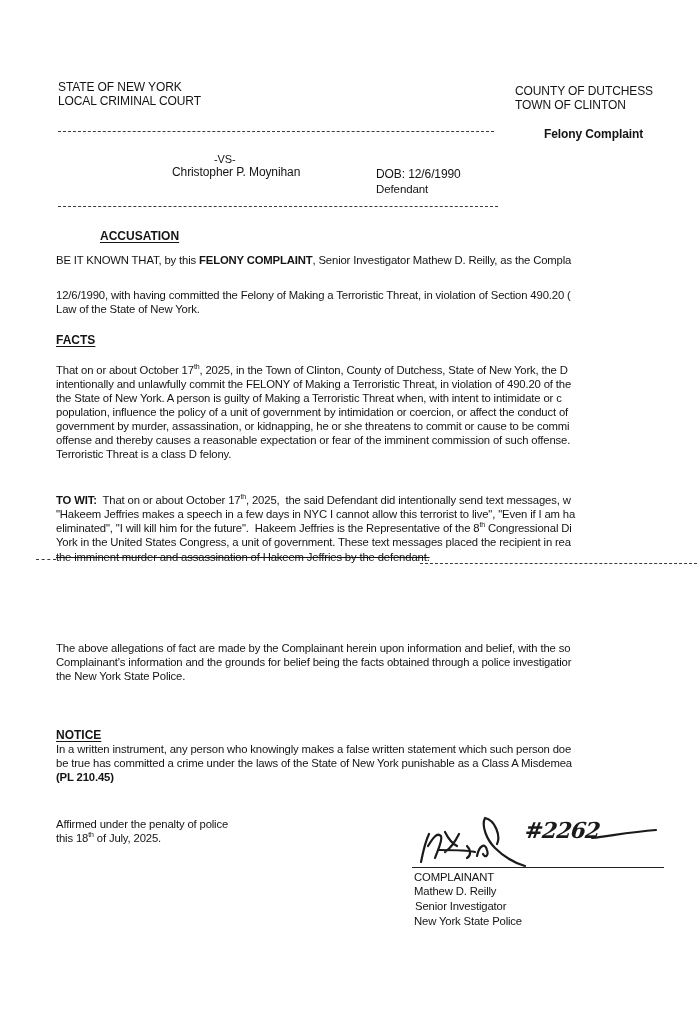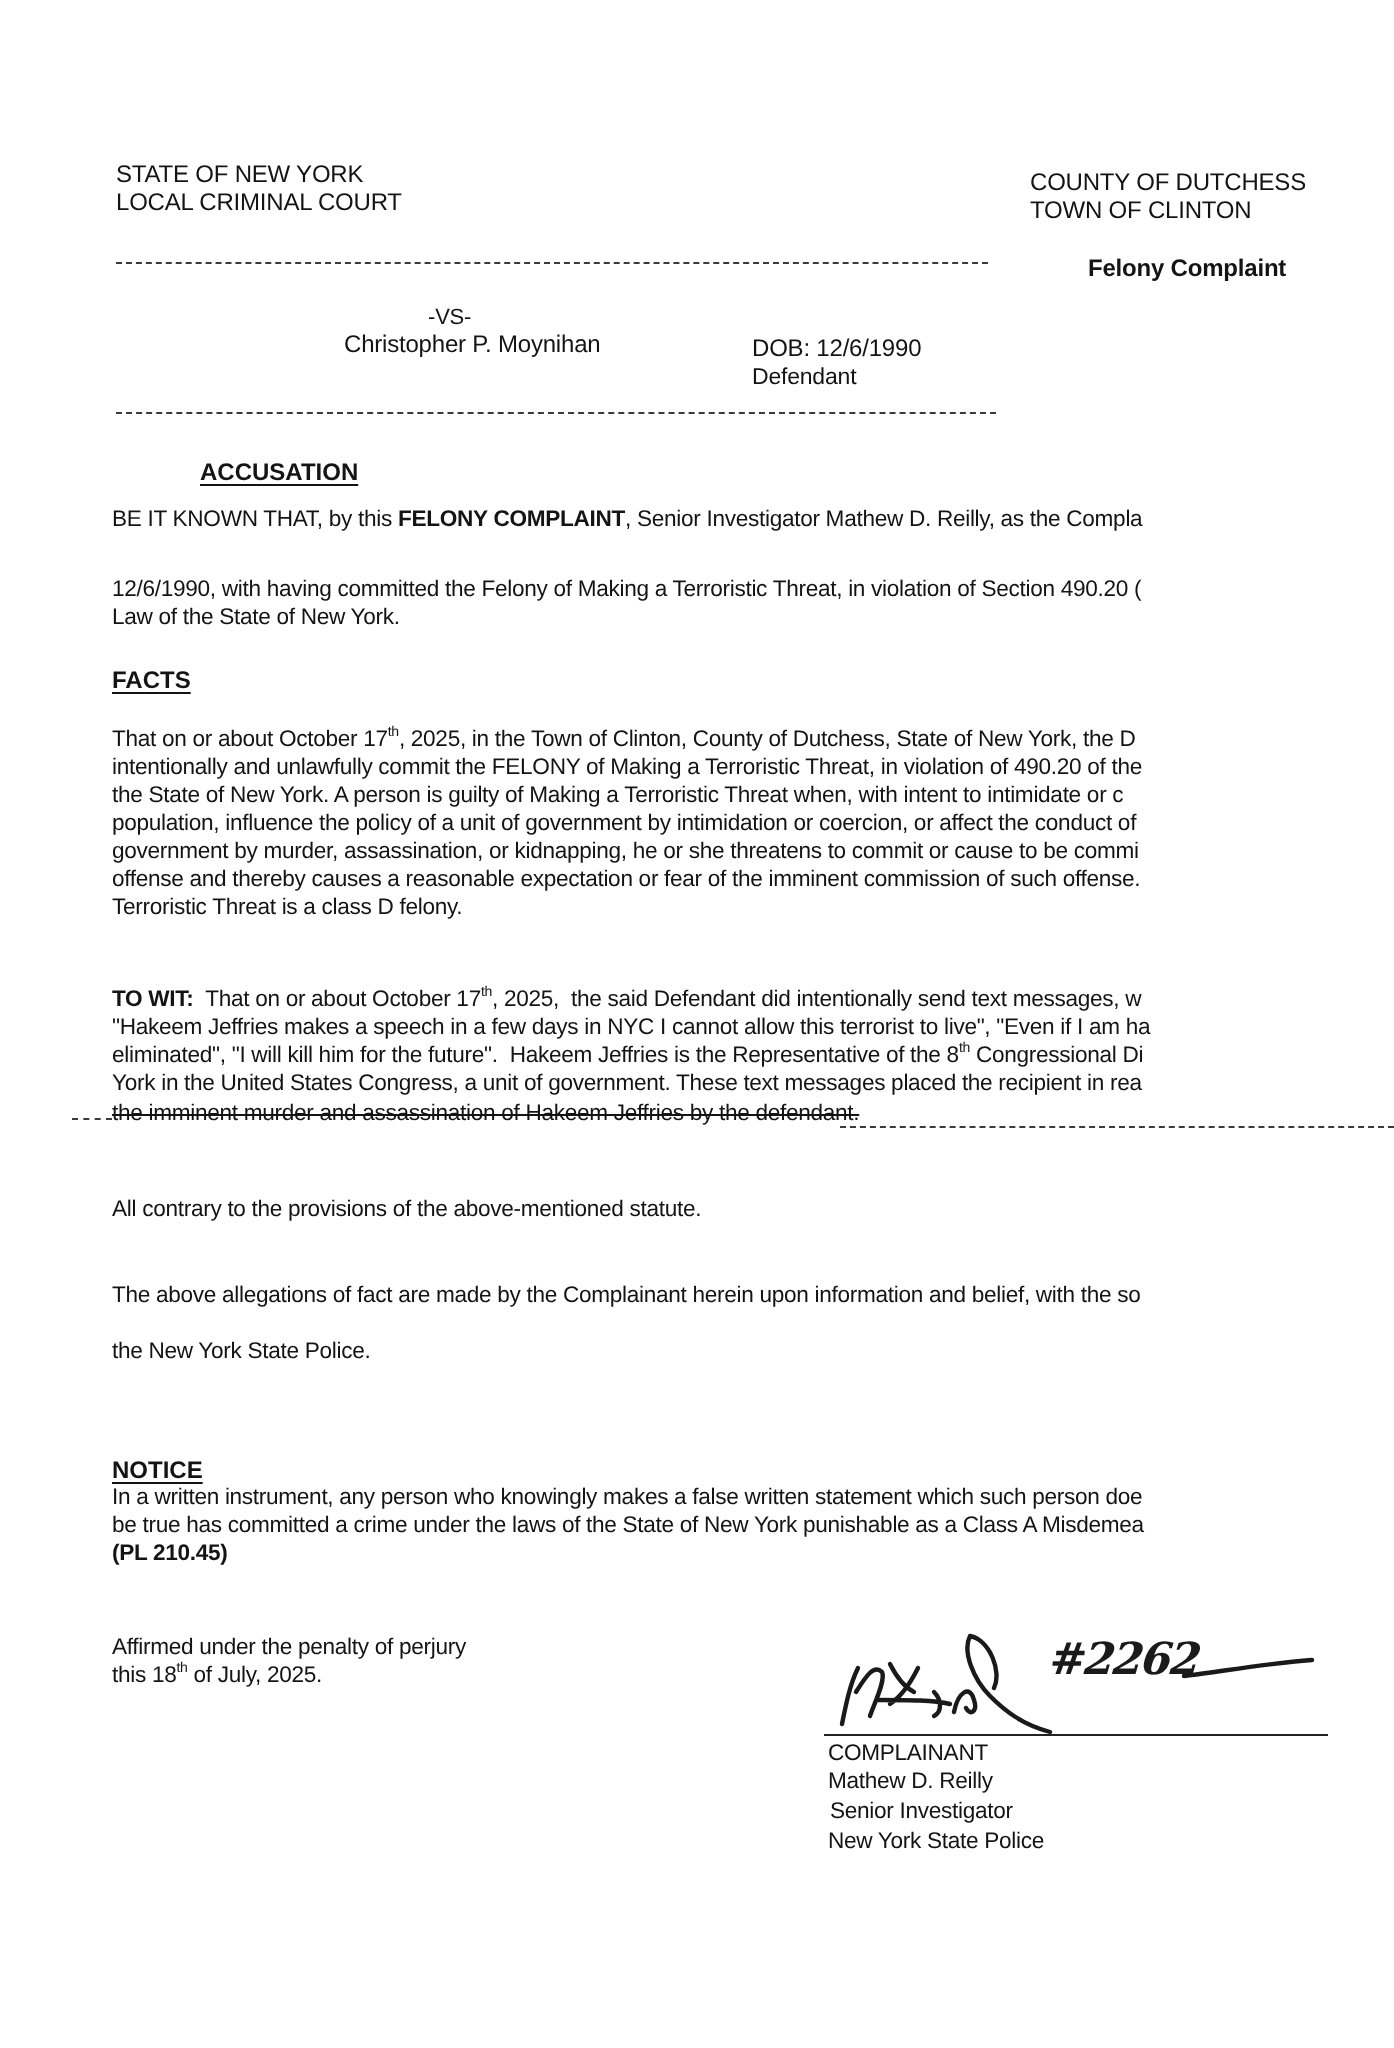--- a/index.html
+++ b/index.html
@@ -66,31 +66,31 @@
   </div>
   <div class="abs line" style="left:56px; top:507px;">"Hakeem Jeffries makes a speech in a few days in NYC I cannot allow this terrorist to live", "Even if I am ha</div>
   <div class="abs line" style="left:56px; top:521px;">
     <span style="white-space:pre">eliminated", "I will kill him for the future".  Hakeem Jeffries is the Representative of the 8</span><sup>th</sup><span> Congressional Di</span>
   </div>
   <div class="abs line" style="left:56px; top:535px;">York in the United States Congress, a unit of government.  These text messages placed the recipient in rea</div>
   <div class="dash" style="left:36px; top:559px; width:20px; border-top-width:1.2px;"></div>
   <div class="abs line strike" style="left:56px; top:550px;">the imminent murder and assassination of Hakeem Jeffries by the defendant.</div>
   <div class="dash" style="left:420px; top:563px; width:277px; border-top-width:1.1px;"></div>
 
-  <div class="abs line" style="left:56px; top:598px;">All contrary to the provisions of the above-mentioned statute.</div>
 
   <div class="abs line" style="left:56px; top:641px;">The above allegations of fact are made by the Complainant herein upon information and belief, with the so</div>
+  <div class="abs line" style="left:56px; top:655px;">Complainant's information and the grounds for belief being the facts obtained through a police investigatior</div>
   <div class="abs line" style="left:56px; top:669px;">the New York State Police.</div>
 
   <div class="abs sect" style="left:56px; top:728px;">NOTICE</div>
   <div class="abs line" style="left:56px; top:742px;">In a written instrument, any person who knowingly makes a false written statement which such person doe</div>
   <div class="abs line" style="left:56px; top:756px;">be true has committed a crime under the laws of the State of New York punishable as a Class A Misdemea</div>
   <div class="abs line b" style="left:56px; top:770px;">(PL 210.45)</div>
 
-  <div class="abs line" style="left:56px; top:817px;">Affirmed under the penalty of perjury</div>
+  <div class="abs line" style="left:56px; top:817px;">Affirmed under the penalty of police</div>
   <div class="abs line" style="left:56px; top:831px;">
     <span>this 18</span><sup>th</sup><span> of July, 2025.</span>
   </div>
 
   <svg class="sig" style="left:415px; top:812px;" width="150" height="62" viewBox="0 0 150 62">
     <path d="M6 50 C 8 40, 10 30, 14 22 M 13 34 C 18 26, 22 20, 26 24 C 28 28, 22 40, 20 46" fill="none" stroke="#1a1a1a" stroke-width="2.2" stroke-linecap="round"></path>
     <path d="M 30 20 C 34 28, 38 32, 42 34 M 44 22 C 40 30, 36 36, 30 40 M 24 38 C 40 38, 52 38, 60 40 M 52 34 C 56 38, 56 44, 52 46" fill="none" stroke="#1a1a1a" stroke-width="2.2" stroke-linecap="round"></path>
     <path d="M 62 44 C 64 34, 70 30, 72 38 C 74 44, 70 46, 68 42 M 70 6 C 66 14, 72 28, 80 36 C 88 44, 96 50, 110 54 M 70 6 C 80 8, 86 24, 82 32" fill="none" stroke="#1a1a1a" stroke-width="2.2" stroke-linecap="round"></path>
   </svg>
   <div class="abs" style="left:525px; top:817px; font-family:'DejaVu Serif', serif; font-style:italic; font-size:22px; font-weight:bold; color:#1a1a1a; letter-spacing:-1px; transform:skewX(-6deg);">#2262</div>

